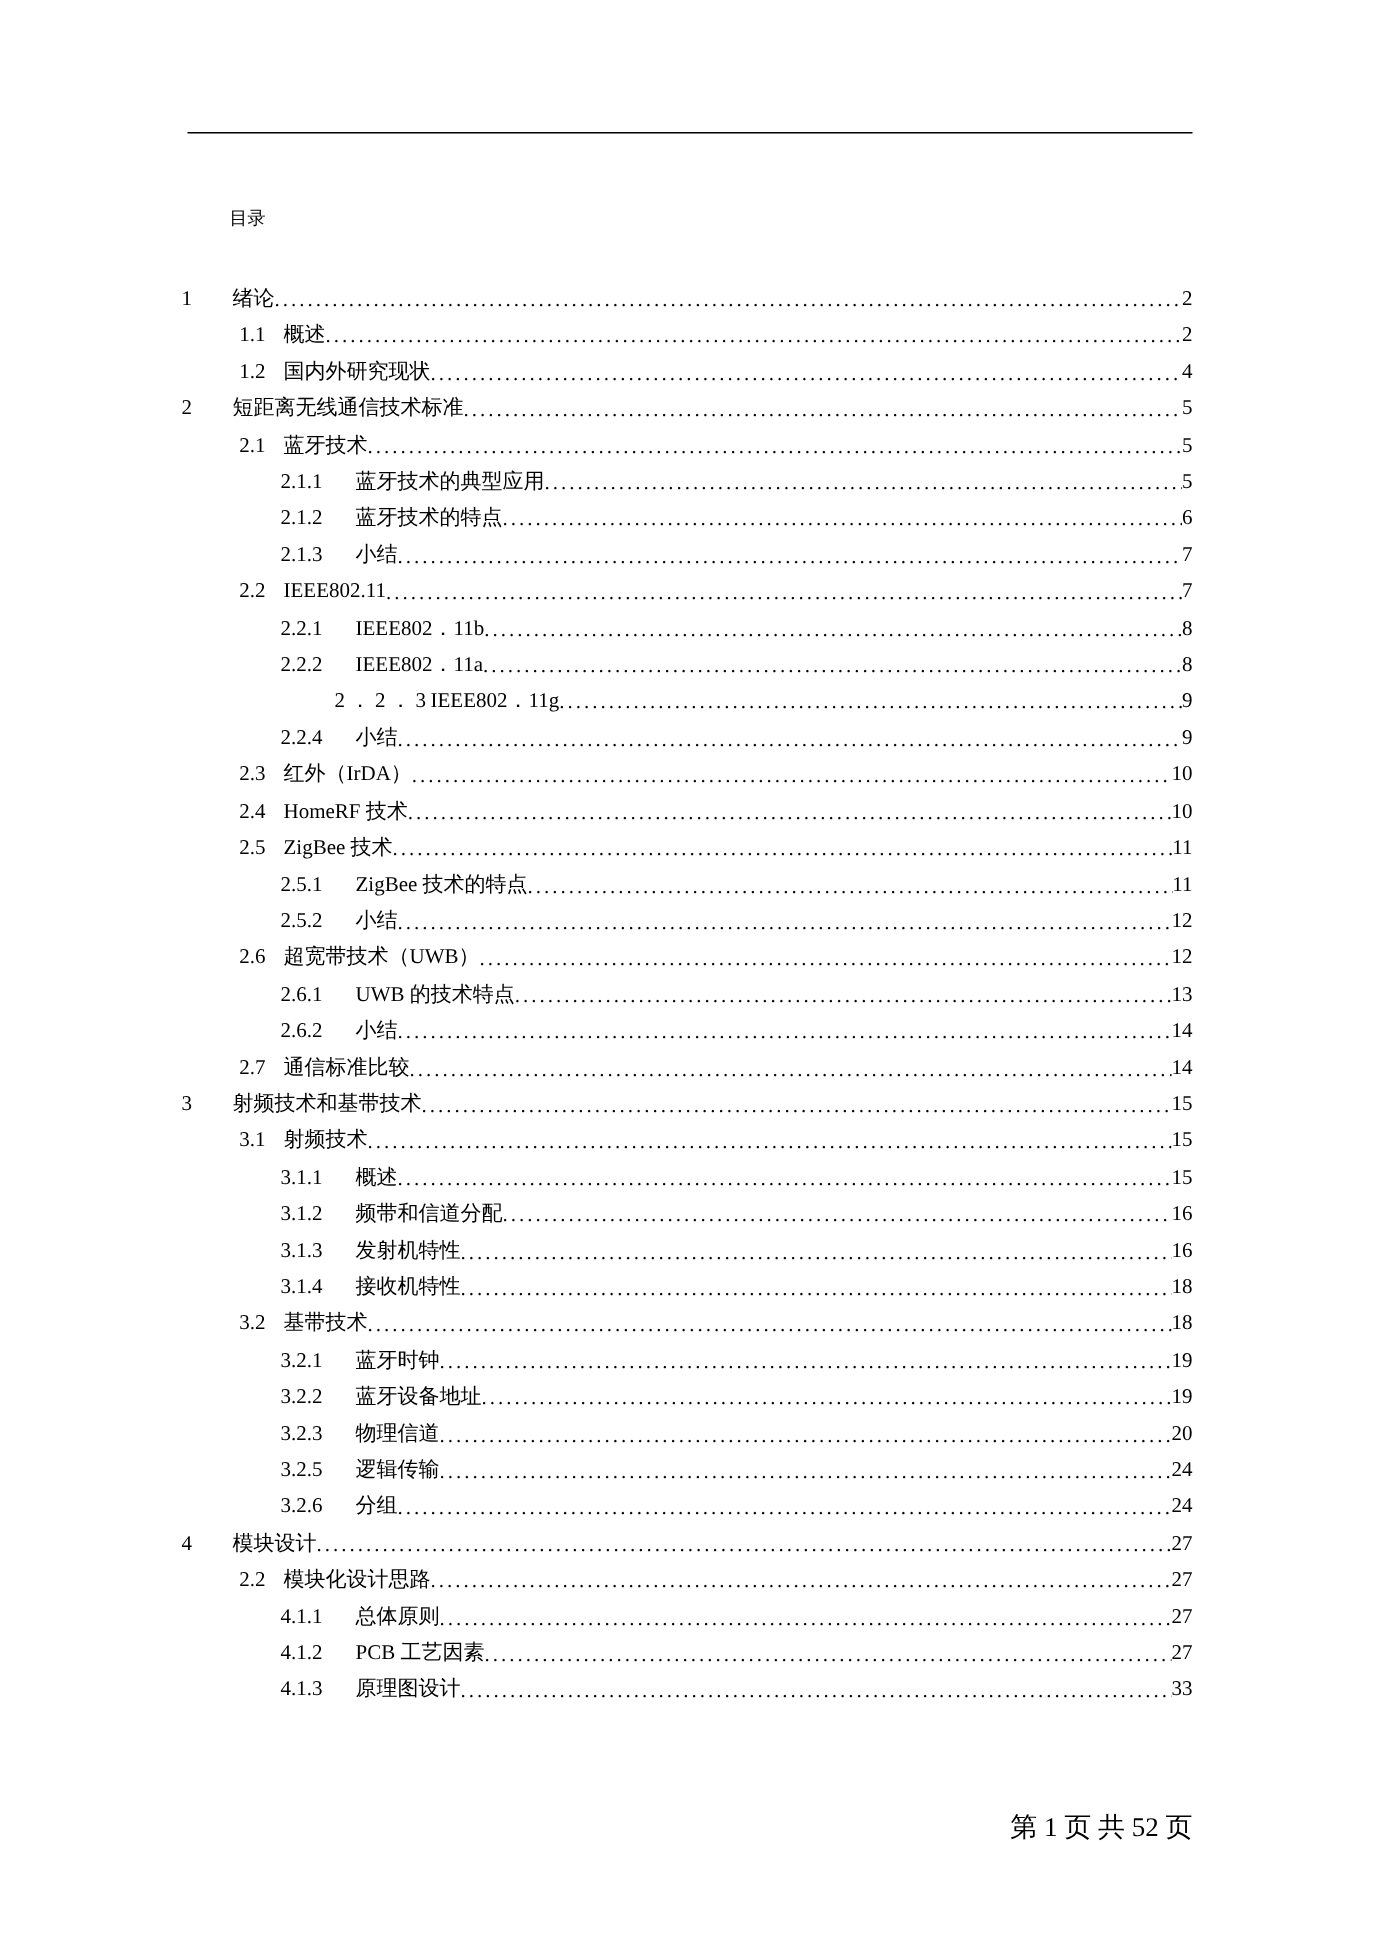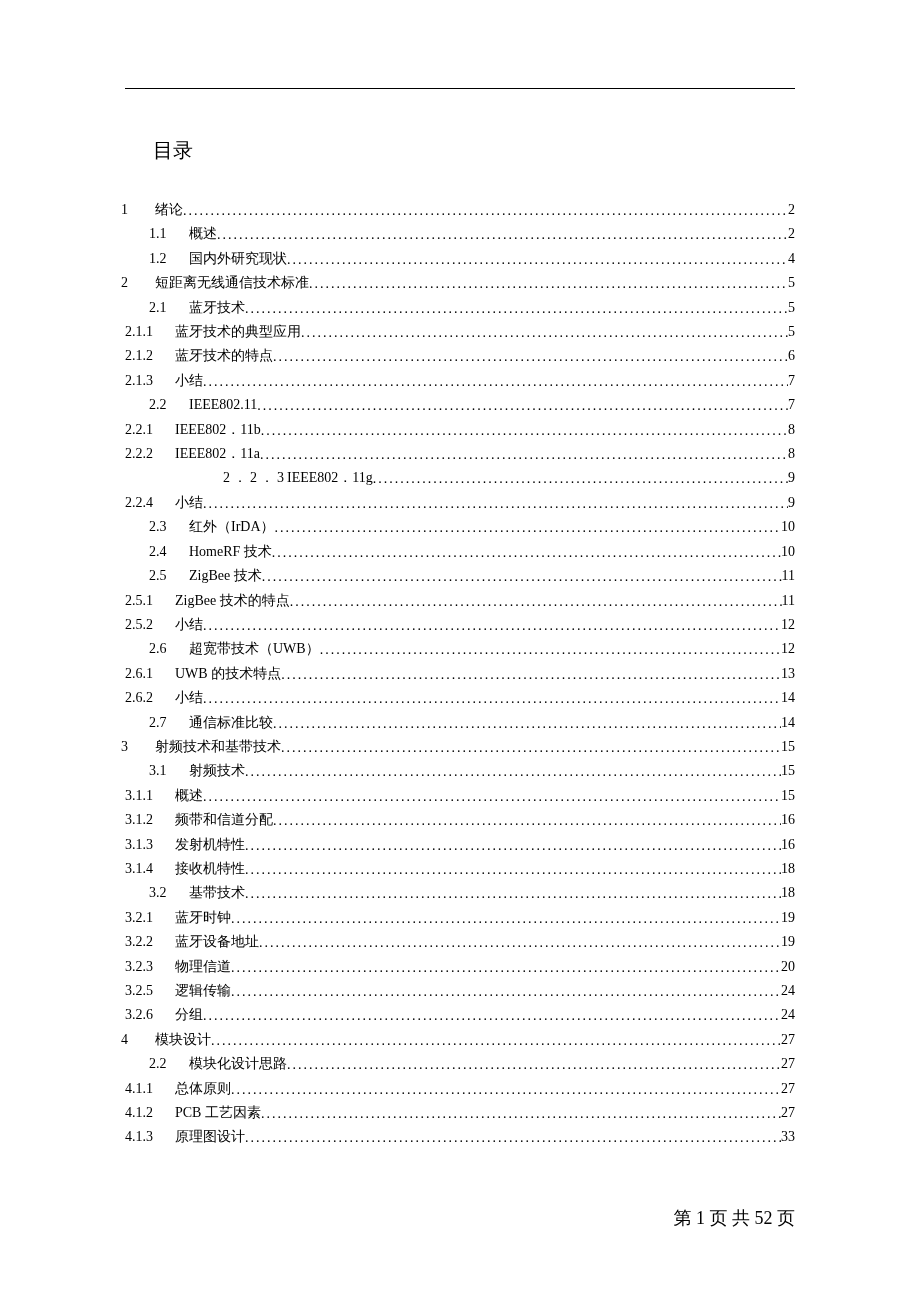--- a/index.html
+++ b/index.html
@@ -13,21 +13,21 @@
       position: relative;
     }
     .page {
       padding: 88px 125px 0 125px;
     }
     .top-line {
       border-top: 1px solid #000;
       margin-bottom: 48px;
     }
     .toc-title {
-      font-size: 20px;
+      font-size: 12px;
       margin-bottom: 34px;
       padding-left: 28px;
     }
     .toc-line {
       display: flex;
       align-items: baseline;
       white-space: nowrap;
       line-height: 24.4px;
       font-size: 14px;
     }
@@ -49,22 +49,22 @@
     .toc-dots::before {
       content: "..................................................................................................................................................................................";
     }
     .toc-page {
       flex: 0 0 auto;
       text-align: right;
     }
     .lvl1 { margin-left: -4px; }
     .lvl1 .toc-num { width: 22px; }
     .lvl2 { margin-left: 24px; }
-    .lvl2 .toc-num { width: 28px; }
-    .lvl3 { }
+    .lvl2 .toc-num { width: 28px; text-align: right; }
+    .lvl3 { margin-left: 62px; }
     .lvl3 .toc-num { width: 38px; }
     .lvl3w { margin-left: 98px; }
     .lvl3w .toc-num { width: 52px; letter-spacing: 3px; }
     .footer {
       position: absolute;
       bottom: 72px;
       right: 125px;
       font-size: 18px;
     }
   </style>

